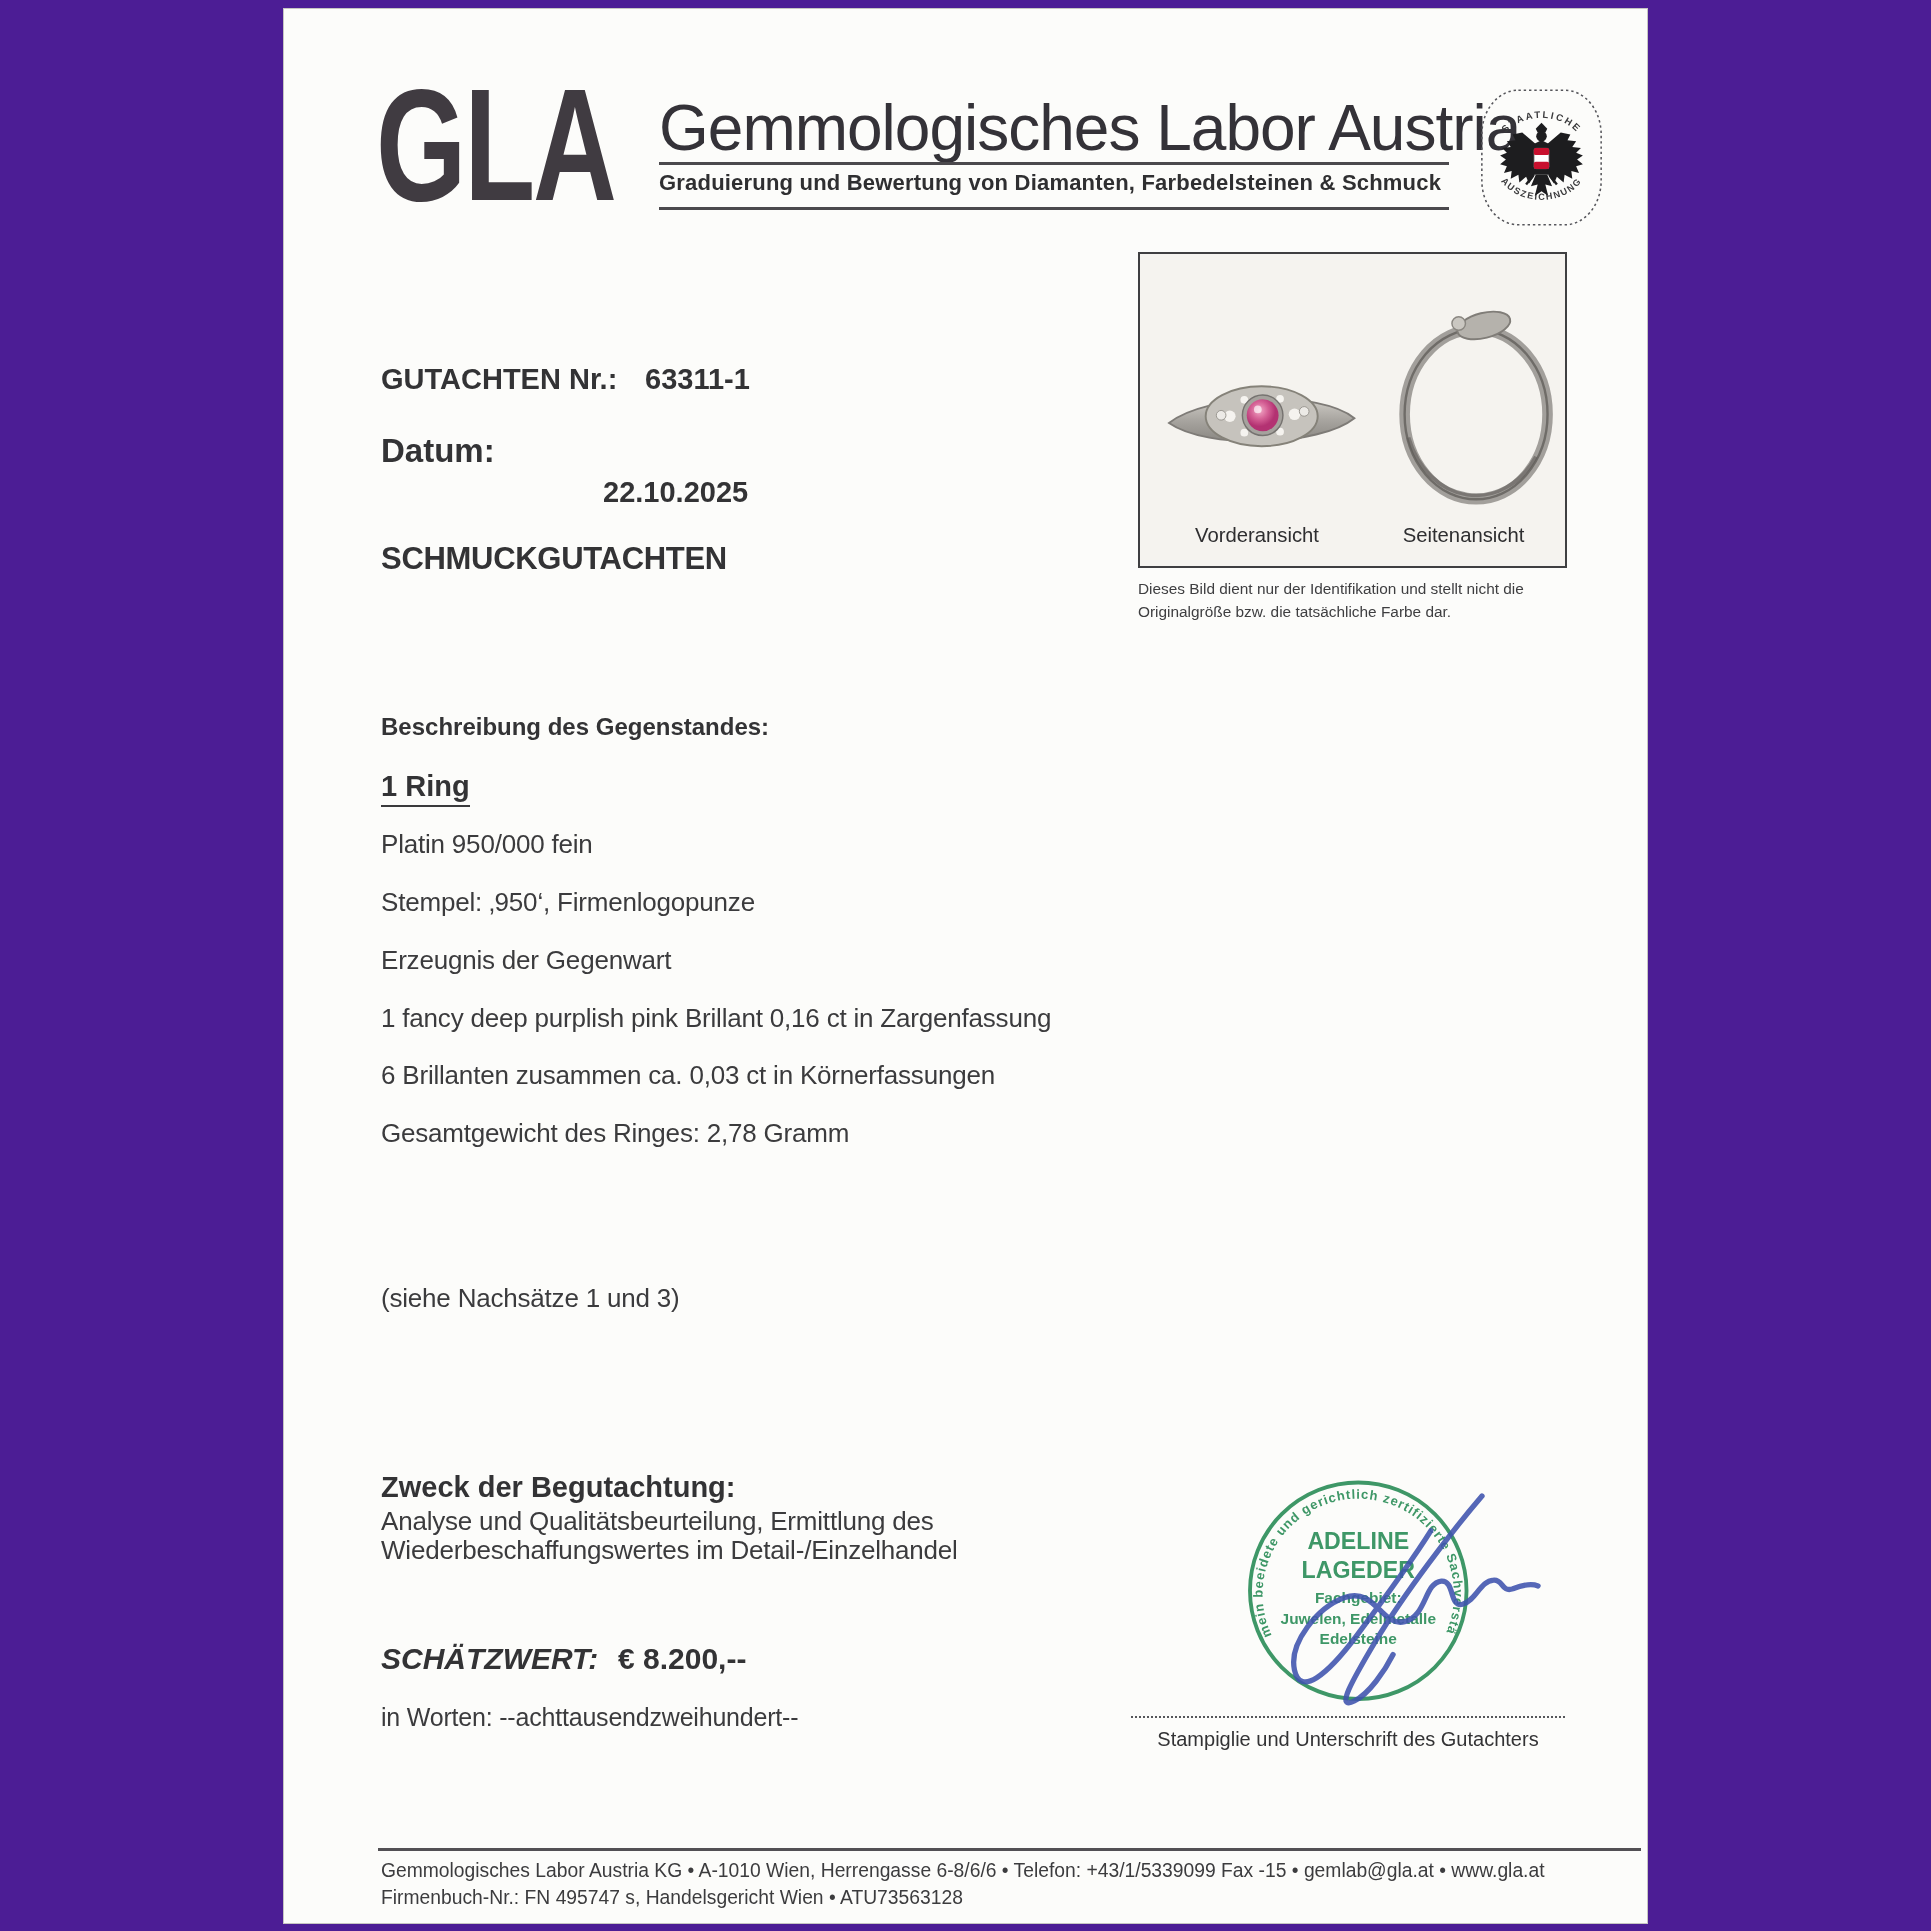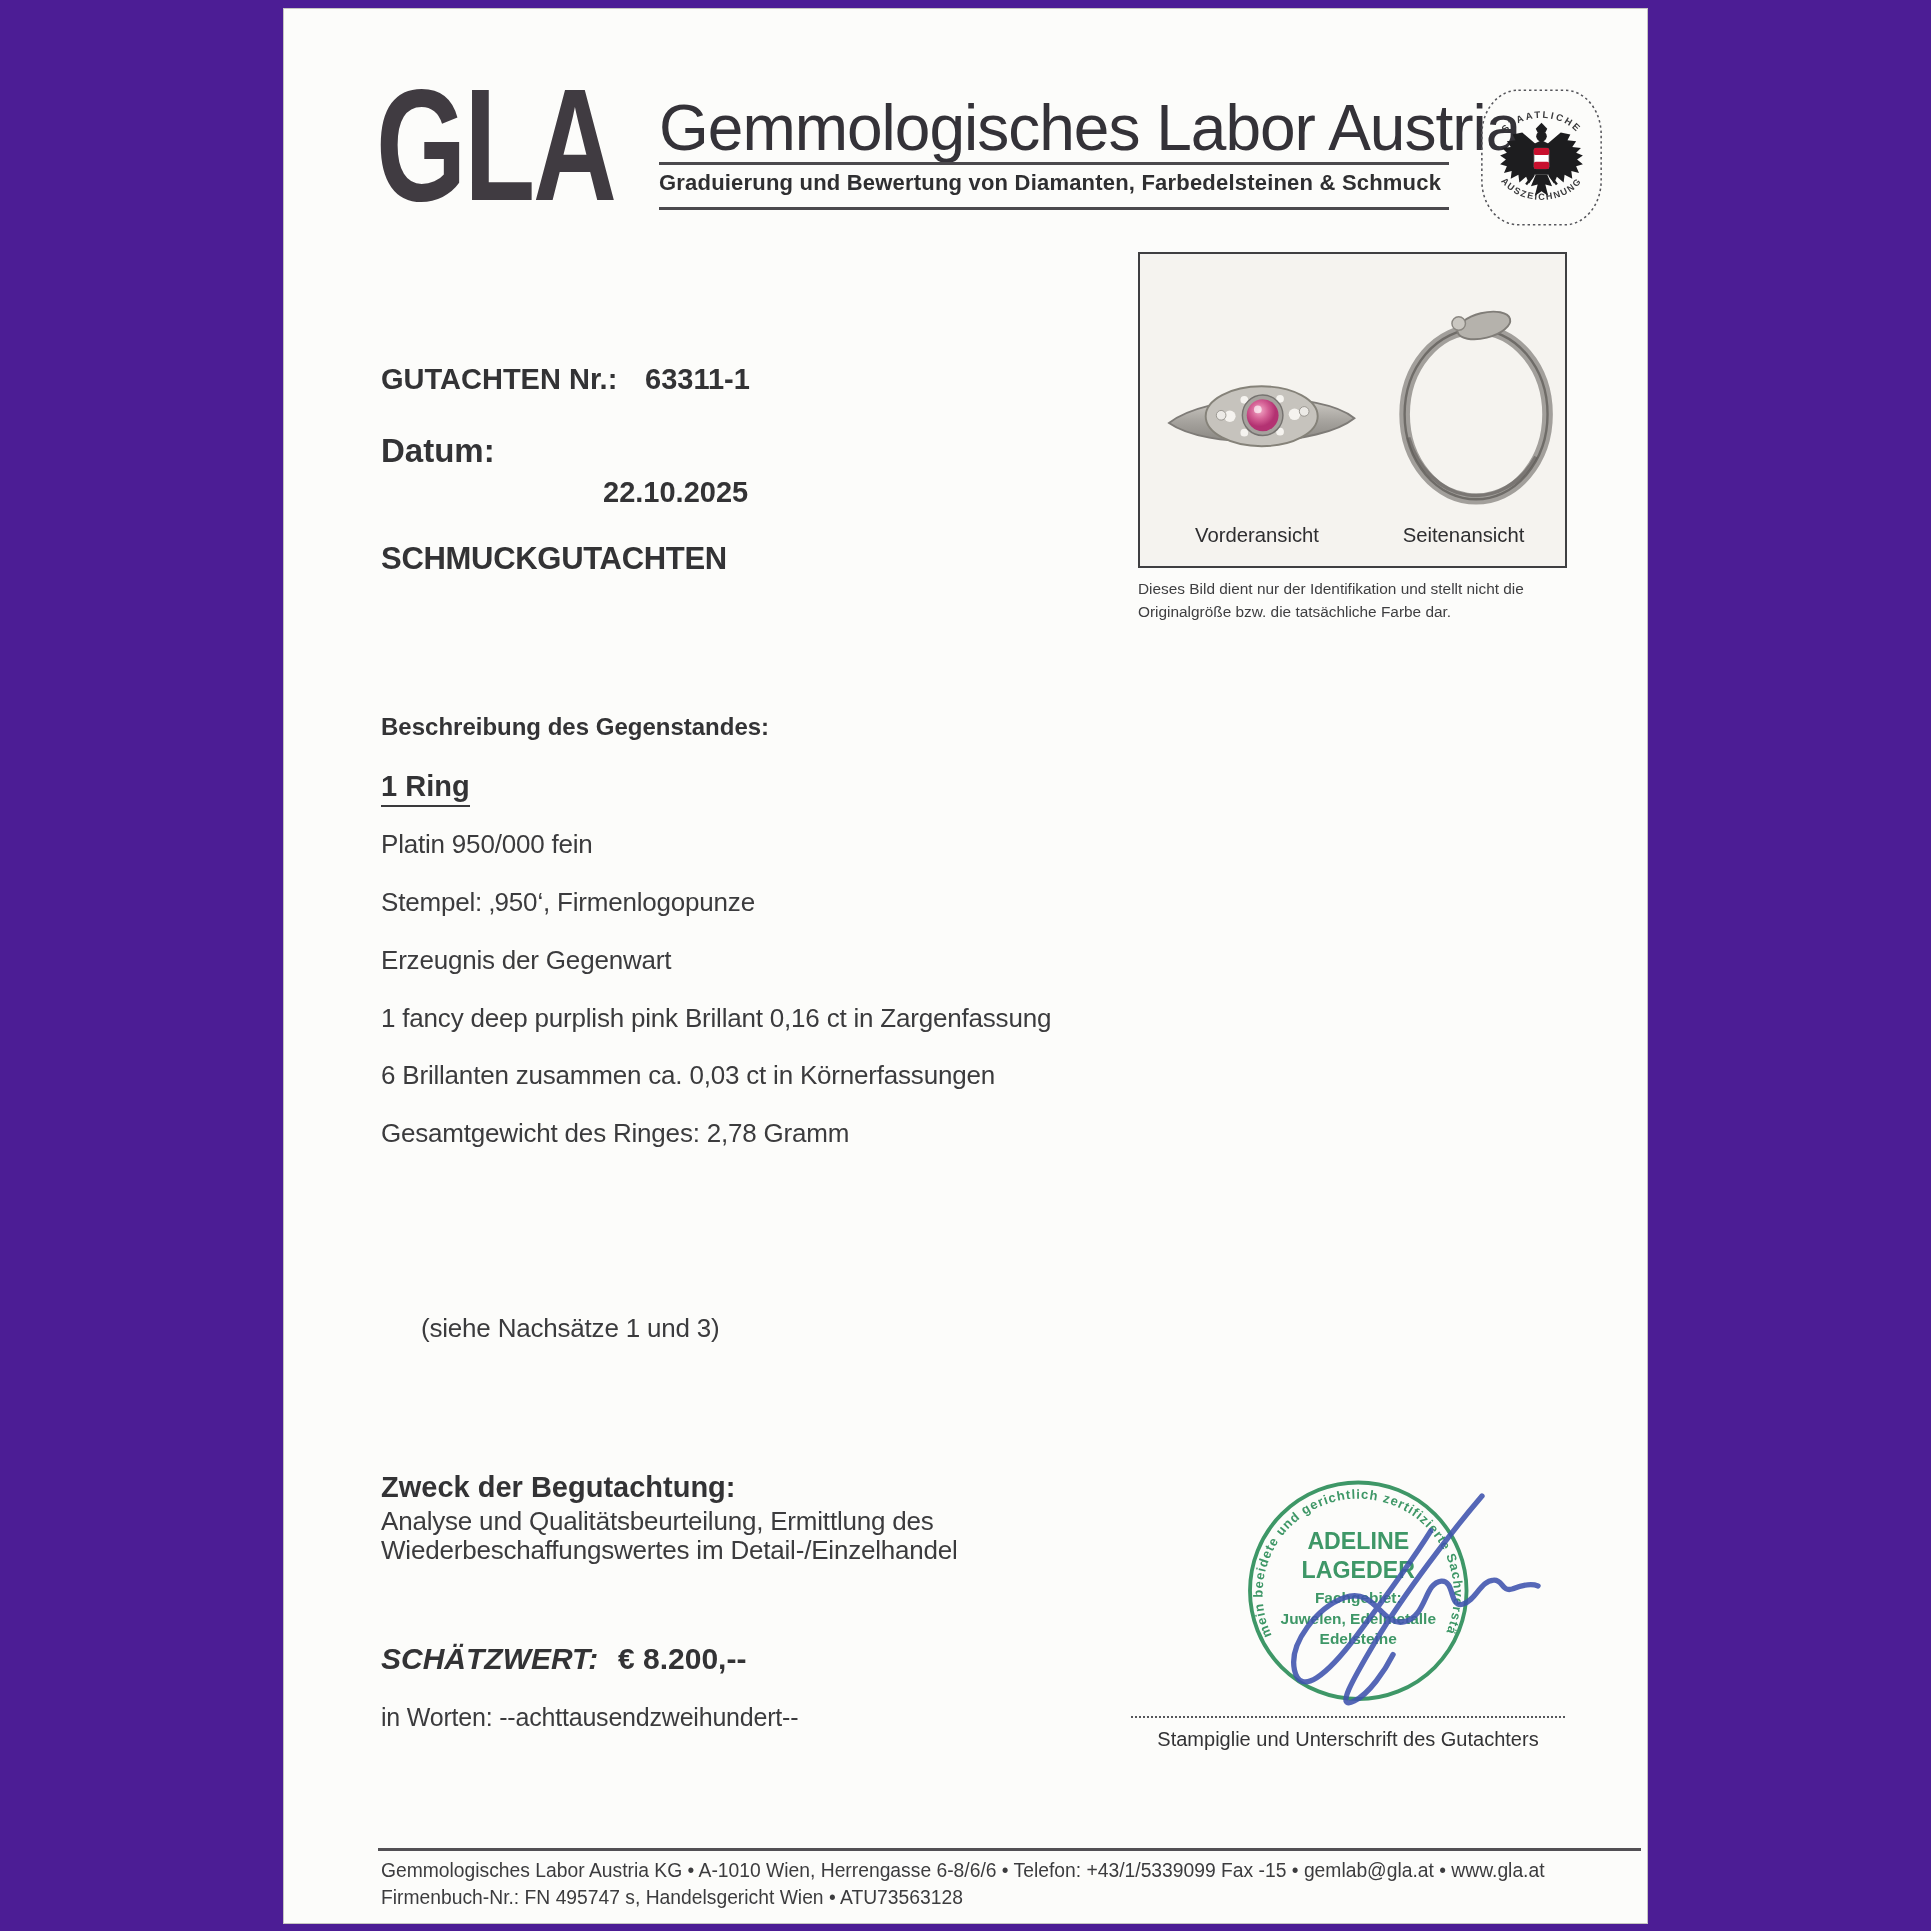--- a/index.html
+++ b/index.html
@@ -33,21 +33,21 @@
   .photo-caption{left:854px;top:568px;width:436px;font-size:15.4px;line-height:1.5;
                  color:#3e3e40;white-space:normal;text-align:justify;}
 
   
   .sec-head{left:97px;top:661px;font-size:24px;margin-top:43px;}
   .item-title{left:97px;top:761px;font-size:29px;}
   .item-title span{display:inline-block;border-bottom:2.9px solid #3a3a3c;padding-bottom:2px;}
   .body-line{left:97px;font-size:26px;color:#3b3b3d;letter-spacing:-0.2px;}
   .l-platin{top:820px;} .l-stempel{top:878px;} .l-erzeugnis{top:936px;}
   .l-fancy{top:994px;} .l-brill{top:1051px;} .l-gewicht{top:1109px;}
-  .l-note{top:1304px;margin-left:40px;}
+  .l-note{top:1274px;}
 
   
   .purpose-head{left:97px;top:1462px;font-size:29px;}
   .purpose-1{top:1497px;} .purpose-2{top:1526px;}
   .value-label{left:97px;top:1633px;font-size:30px;font-style:italic;}
   .value-amount{left:334px;top:1633px;font-size:30px;}
   .value-words{left:97px;top:1694px;font-size:25px;}
 
   
   .stamp-svg{left:908px;top:1429px;width:406px;height:290px;}

